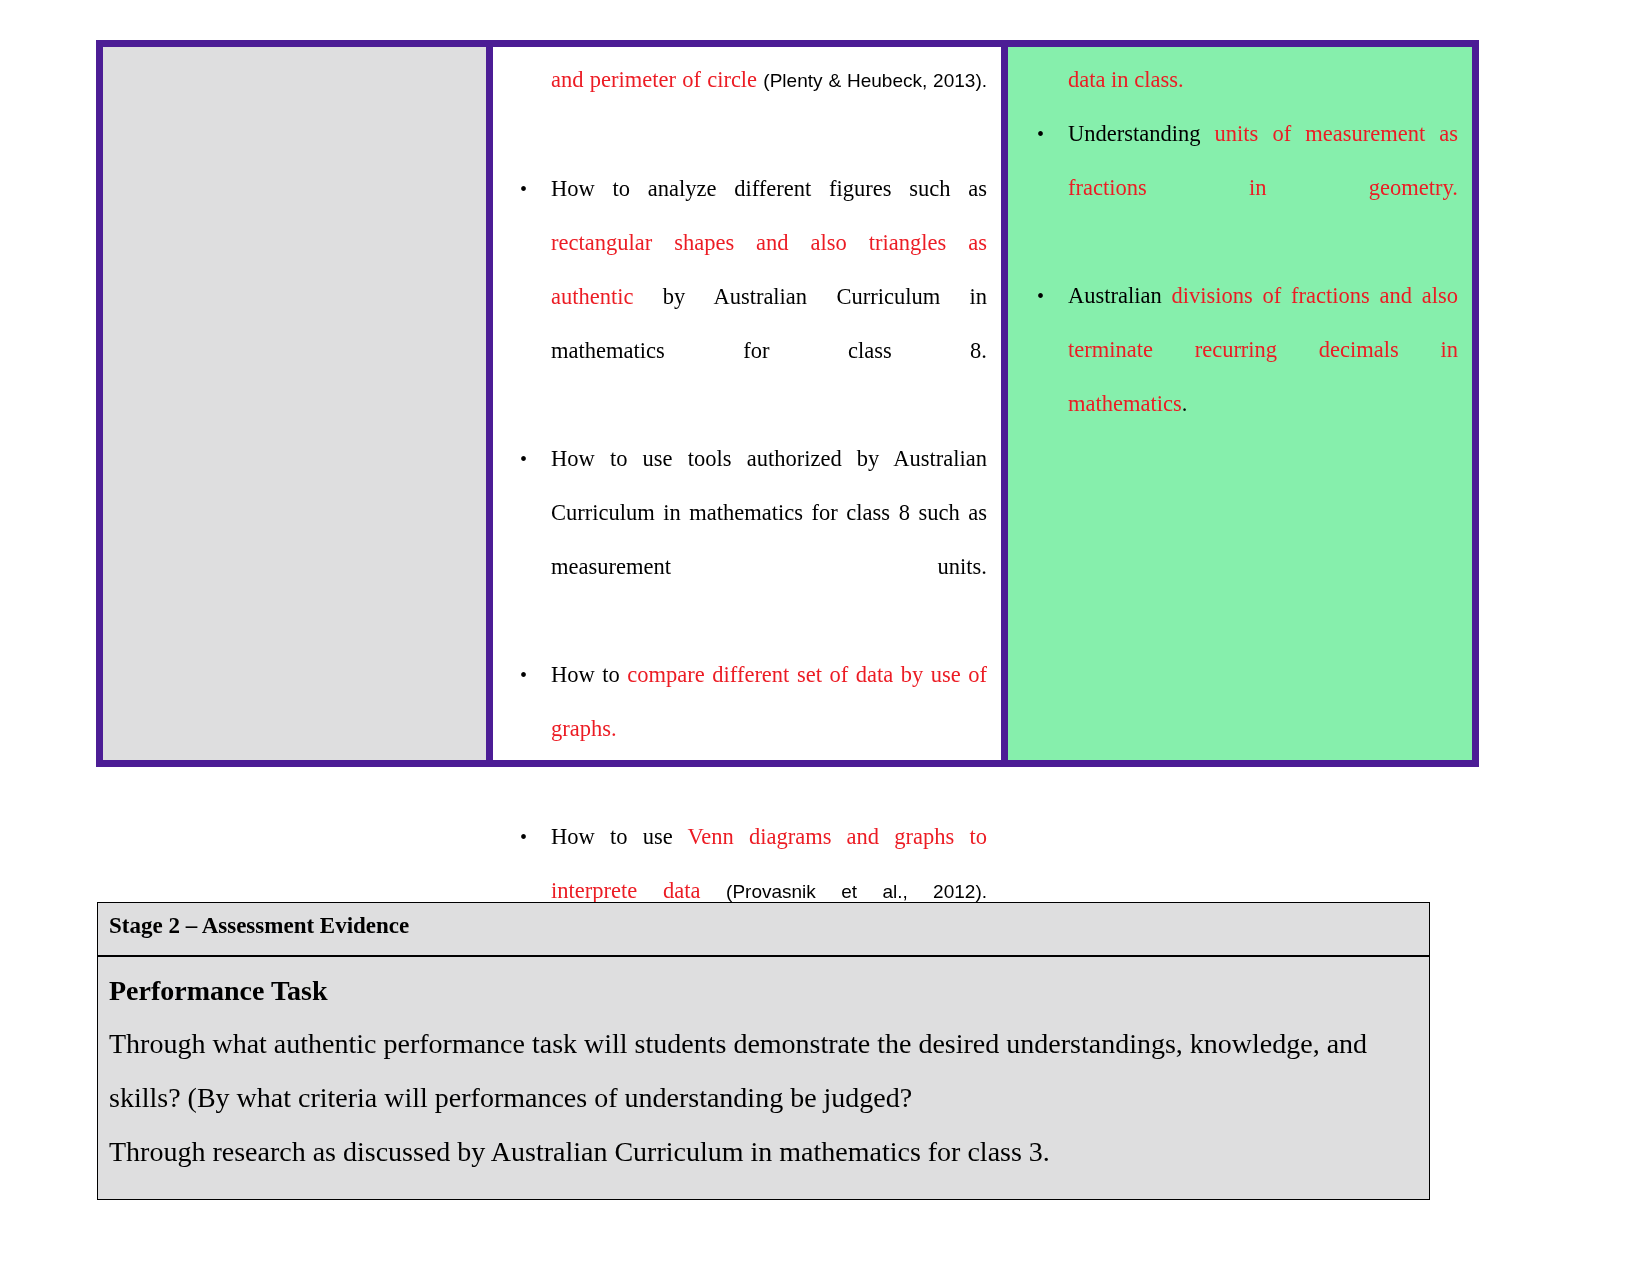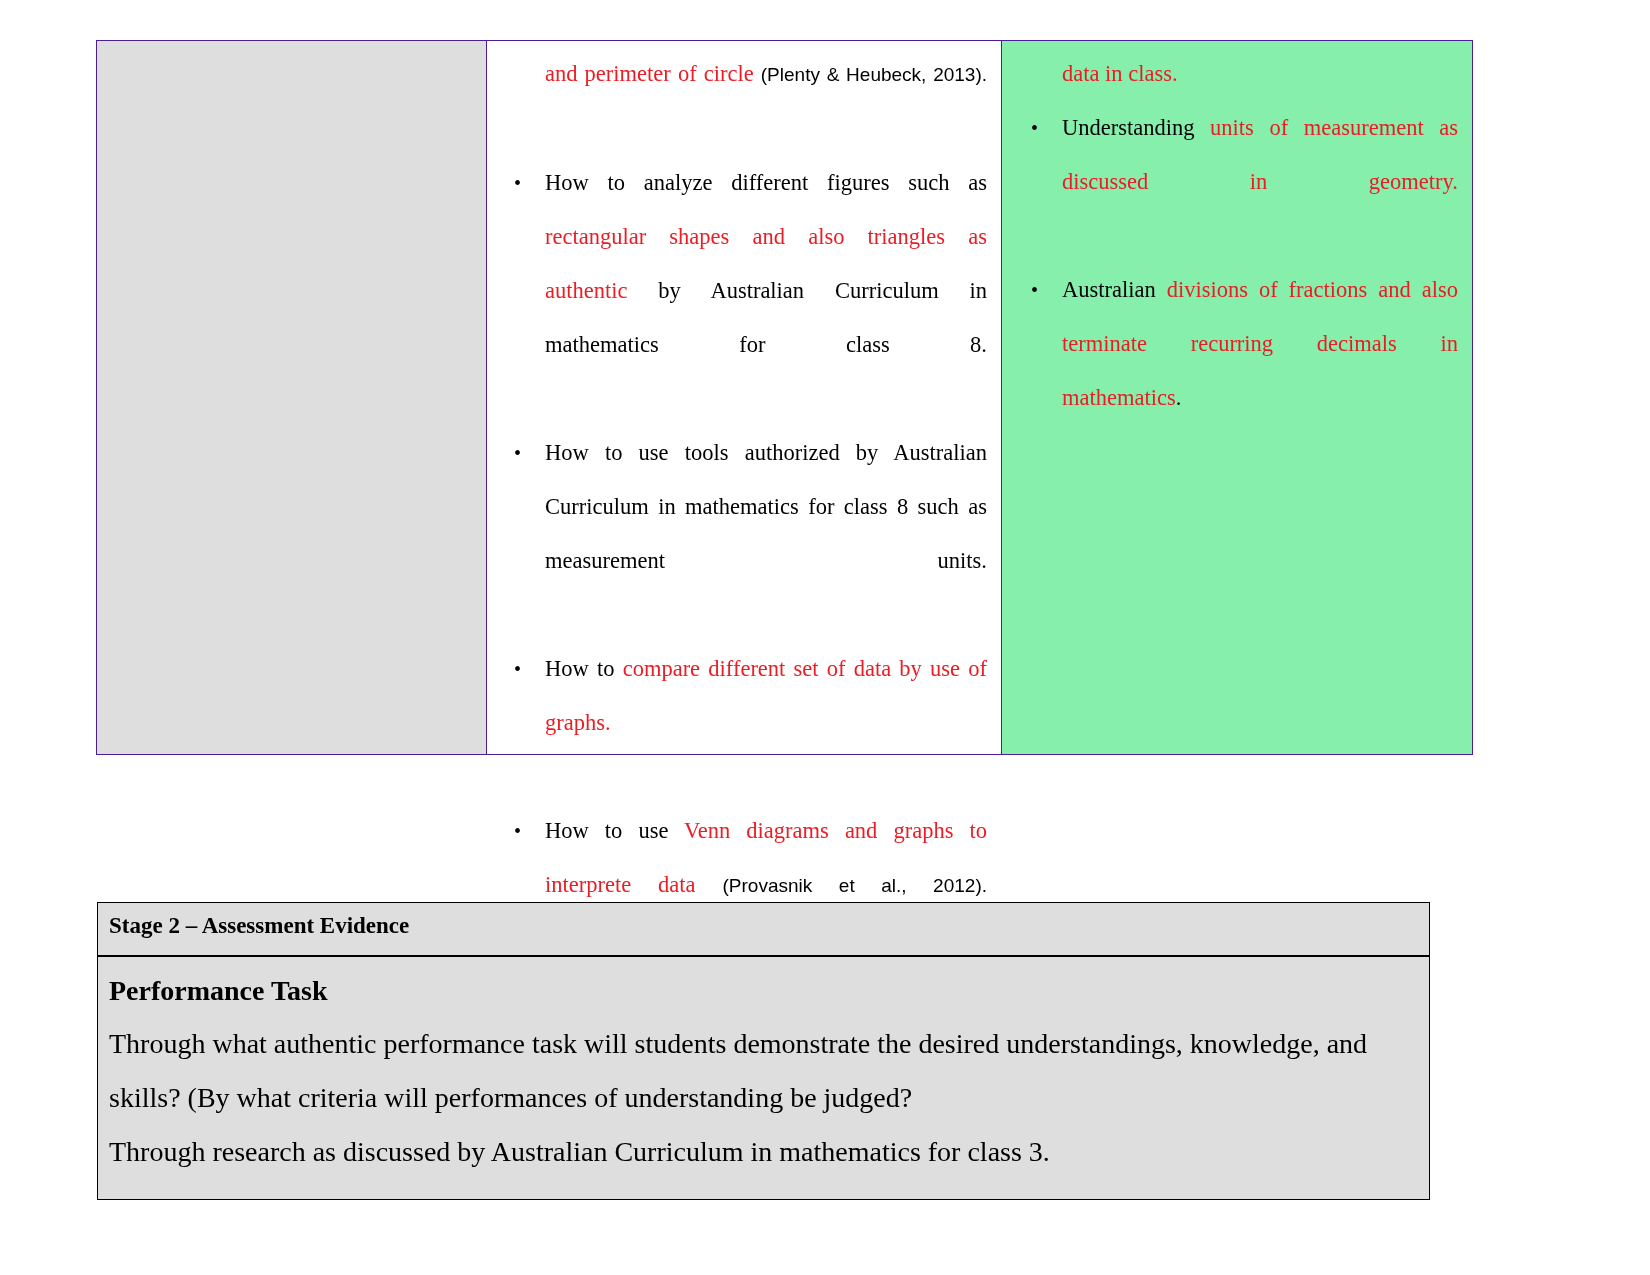--- a/index.html
+++ b/index.html
@@ -25,21 +25,21 @@
   
   .table-top {
     position: absolute;
     left: 96px;
     top: 40px;
     width: 1376px;
     border-collapse: collapse;
     table-layout: fixed;
   }
   .table-top td {
-    border: 1px solid #4c1d95;
+    border: 7px solid #4c1d95;
     vertical-align: top;
     padding: 0;
     box-sizing: border-box;
   }
   .col-a { width: 390px; background: #dededf; }
   .col-b { width: 515px; background: #ffffff; }
   .col-c { width: 471px; background: #86efac; }
 
   .cell-inner {
     padding: 10px 12px 14px 12px;
@@ -177,21 +177,21 @@
         </div>
       </td>
 
       <td class="col-c">
         <div class="cell-inner cell-inner-c">
 
           <p class="para para-cont nostretch"><span class="red">data in class.</span></p>
 
           <ul class="bullets">
 
-            <li><span>Understanding </span><span class="red">units of measurement as discussed in geometry.</span></li>
+            <li><span>Understanding </span><span class="red">units of measurement as fractions in geometry.</span></li>
 
             <li><span>Australian </span><span class="red">divisions of fractions and also terminate recurring decimals in mathematics</span><span>.</span></li>
 
           </ul>
         </div>
       </td>
 
     </tr>
   </tbody>
     </table>

